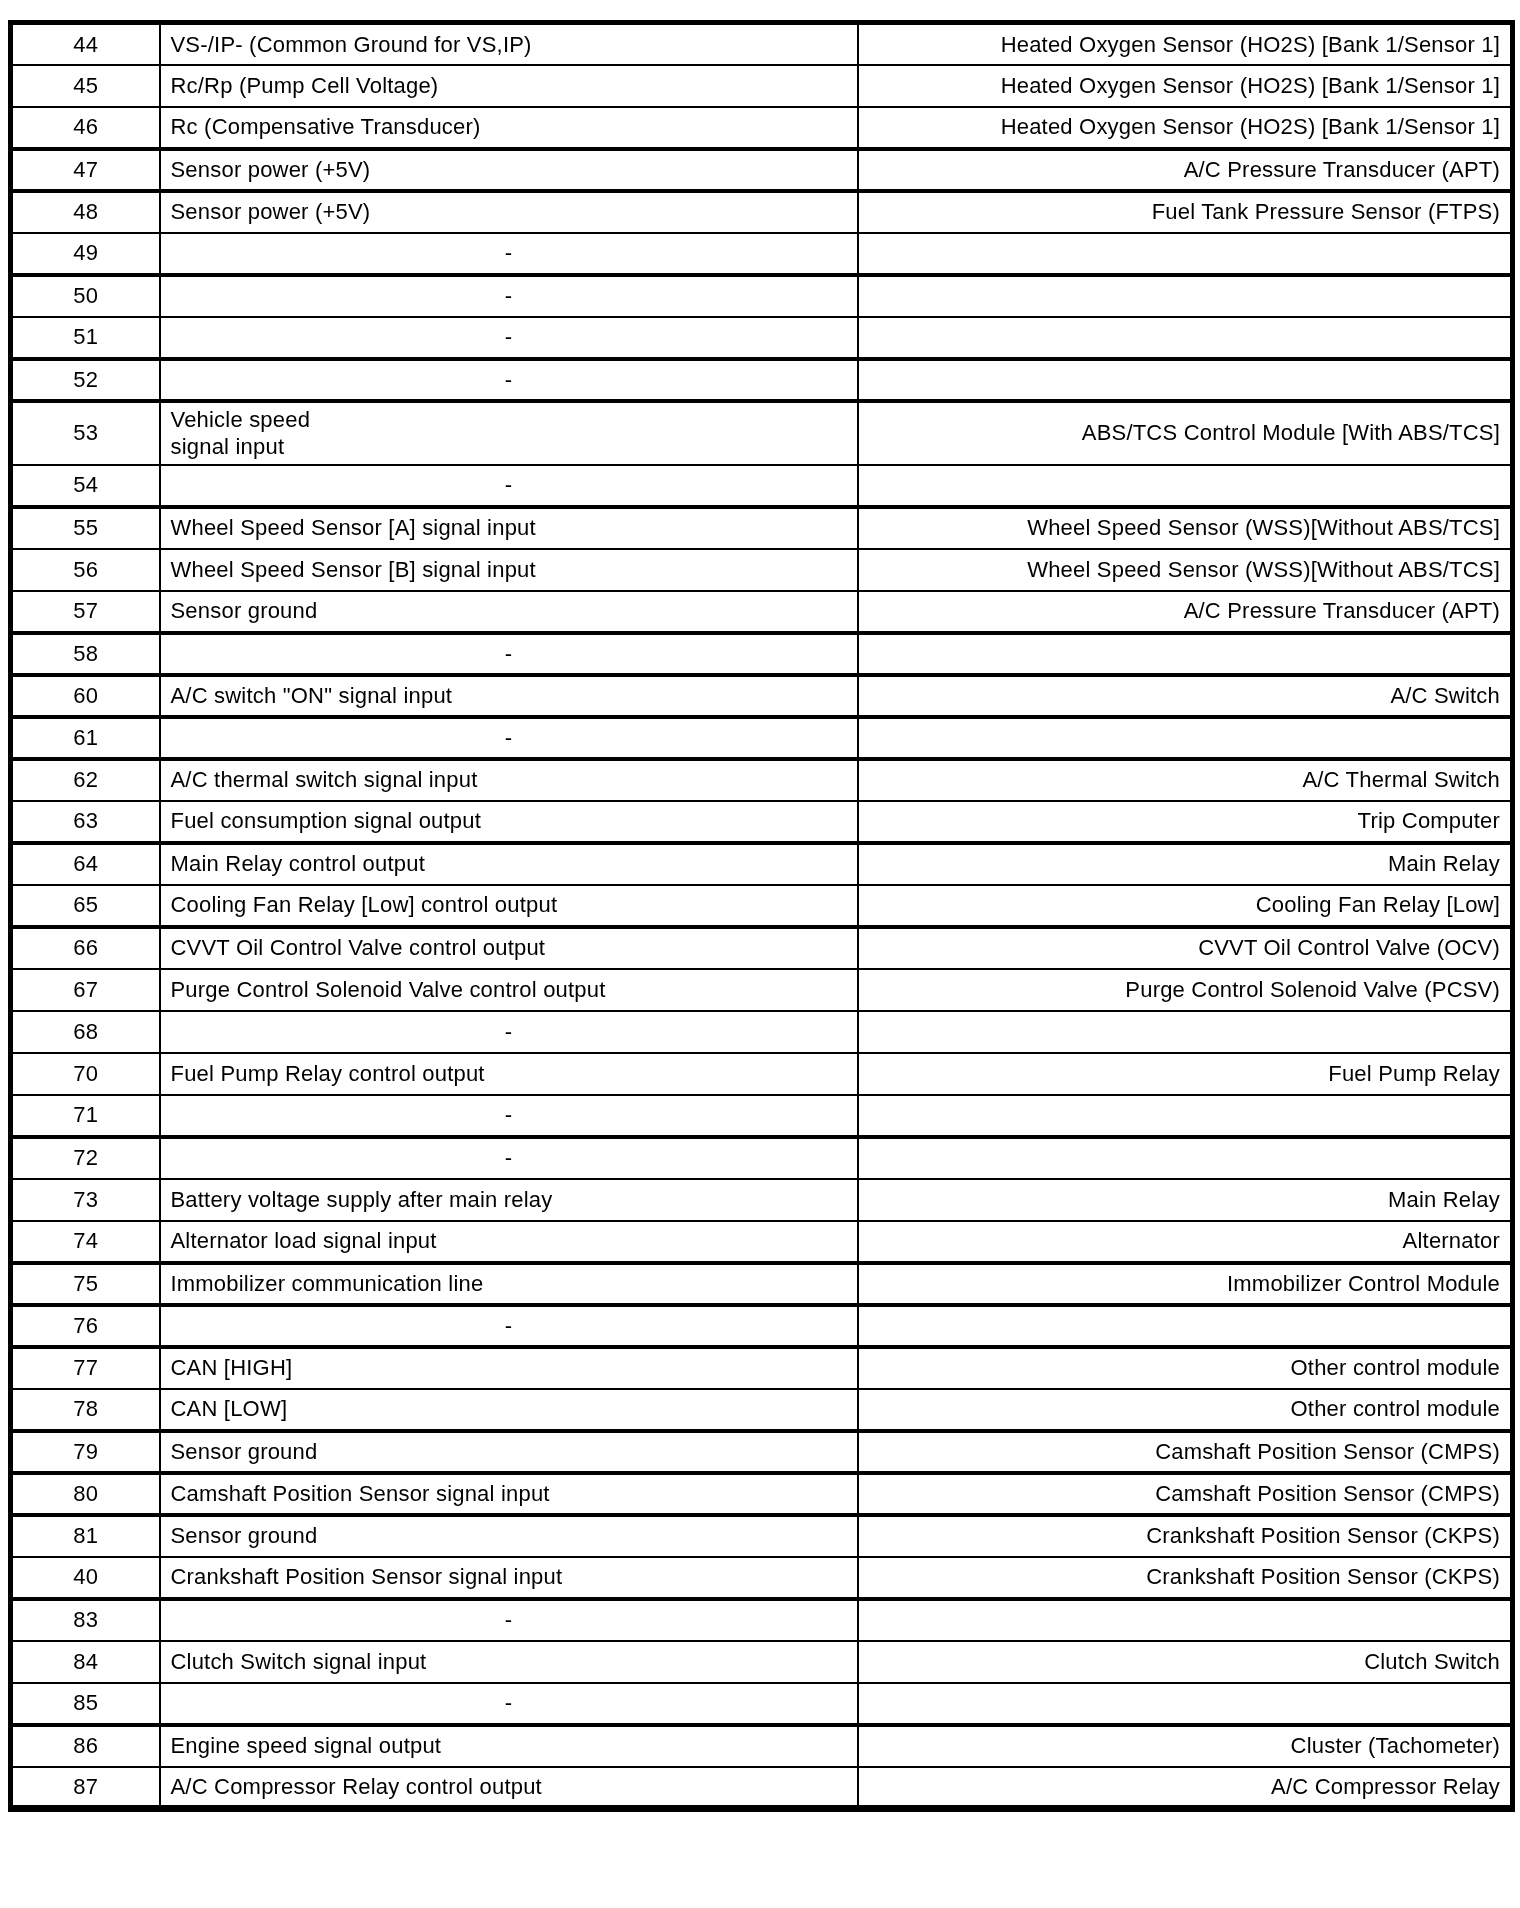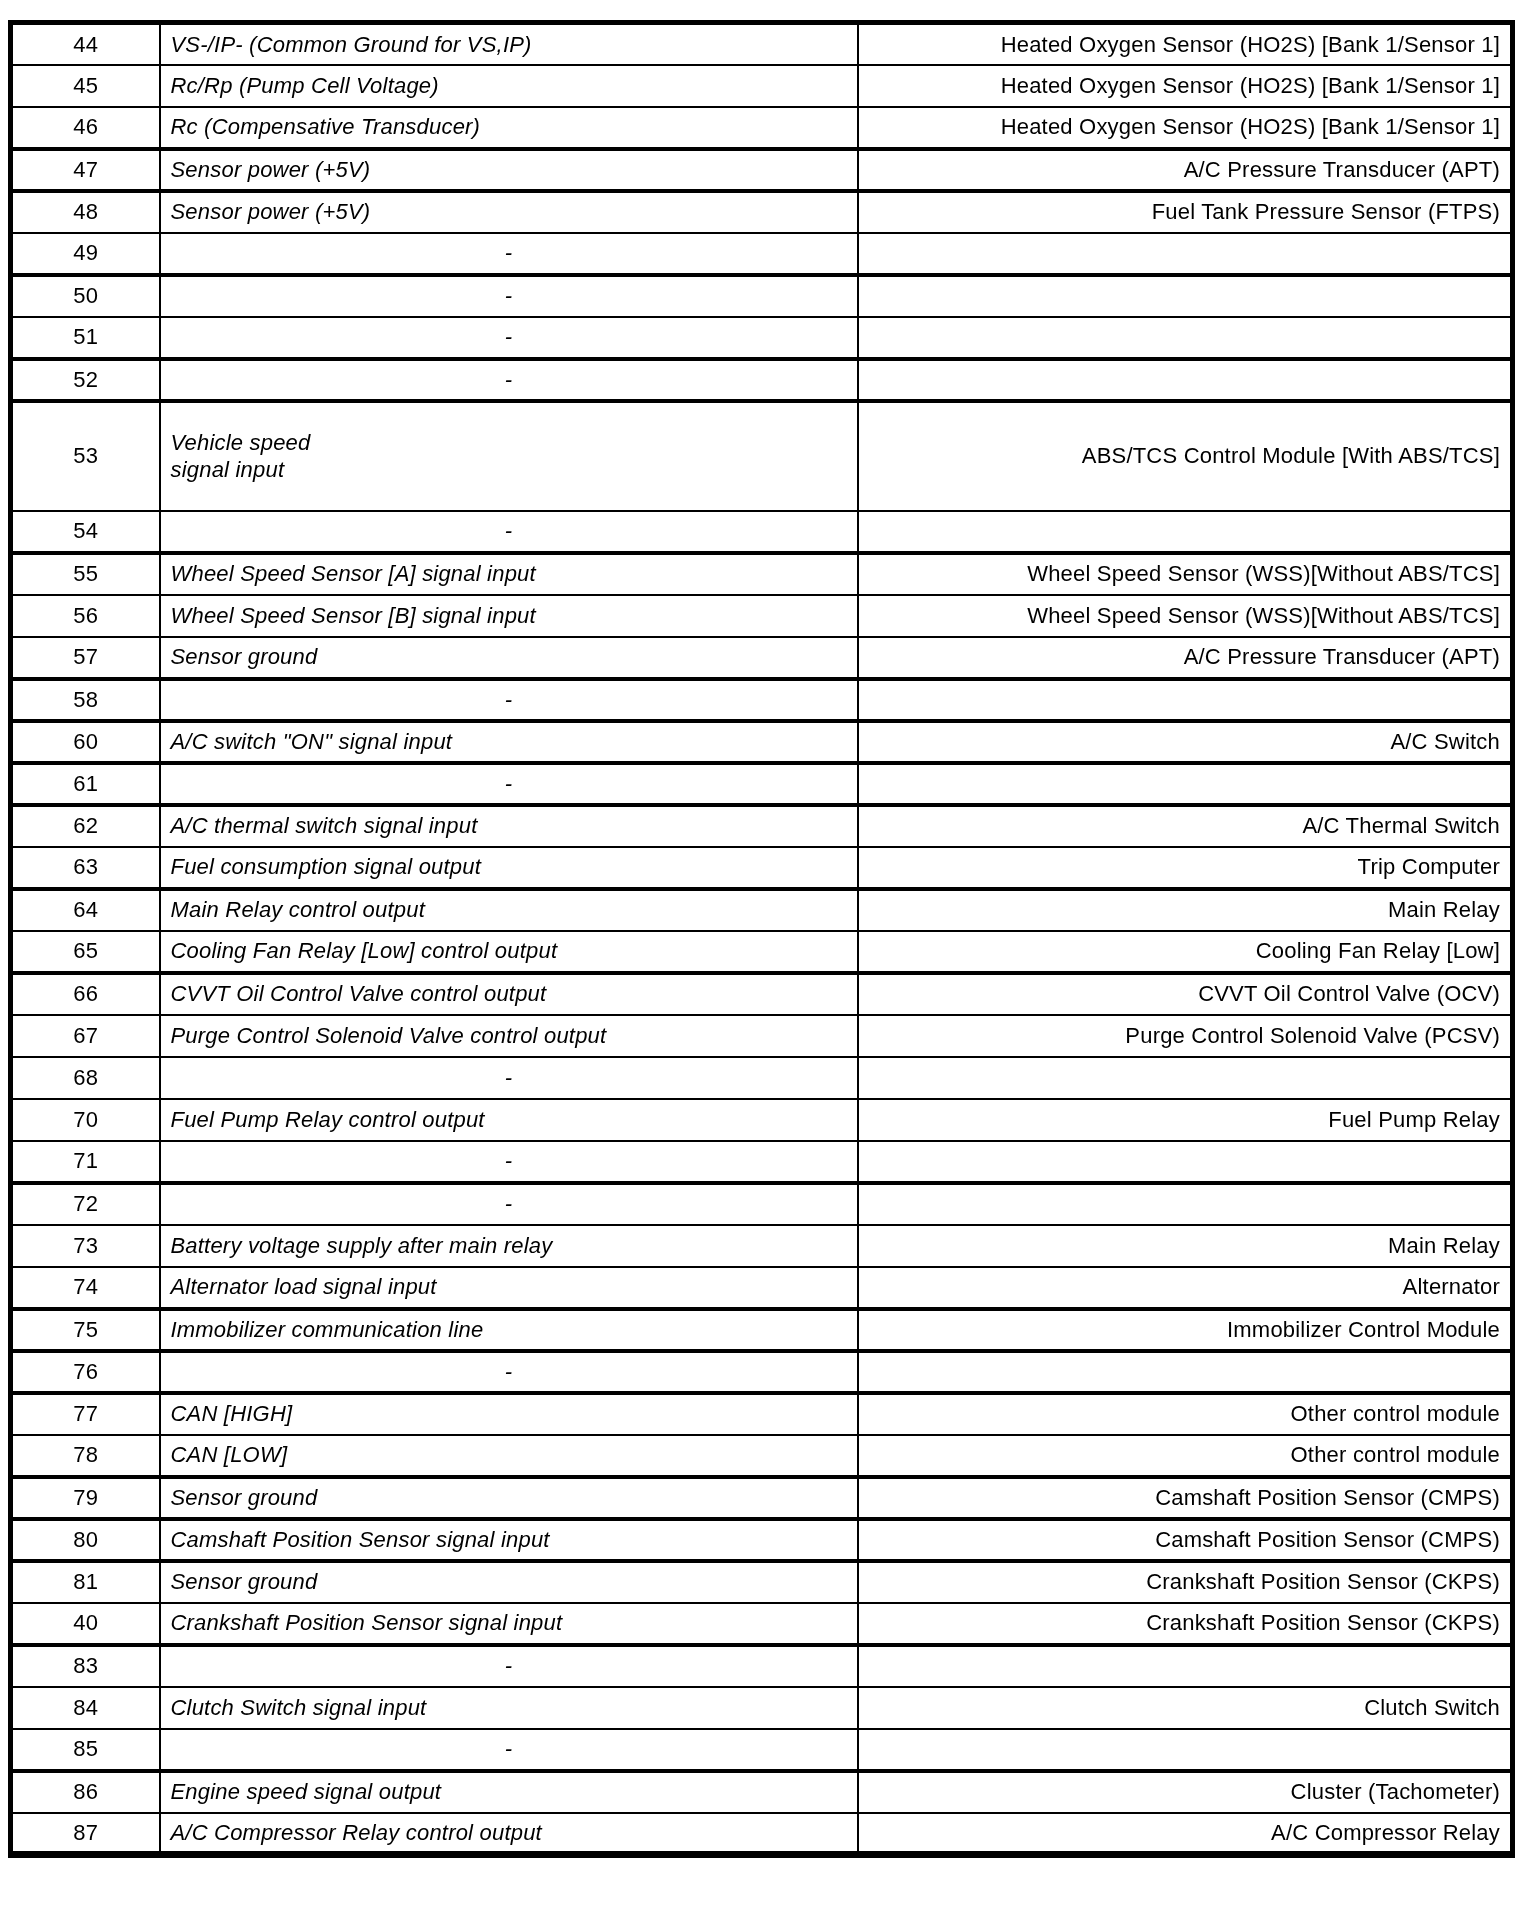--- a/index.html
+++ b/index.html
@@ -35,31 +35,30 @@
   table.pinout td {
     border: 2px solid #000000;
     font-size: 22px;
     line-height: 1.25;
     color: #000000;
     vertical-align: middle;
     overflow: hidden;
     letter-spacing: 0.2px;
   }
   tr.row { height: 42px; }
-  tr.row.tall { height: 110px; }
+  tr.row.tall { height: 64px; }
   tr.row.thick td { border-top-width: 4px; }
   td.pin {
     text-align: center;
     padding: 0 4px;
   }
   td.desc {
     text-align: left;
     padding: 2px 10px;
     white-space: pre-line;
-    font-style: italic;
   }
   td.desc.center-dash {
     text-align: center;
   }
   td.conn {
     text-align: right;
     padding: 2px 10px;
   }
 </style>
 </head>

